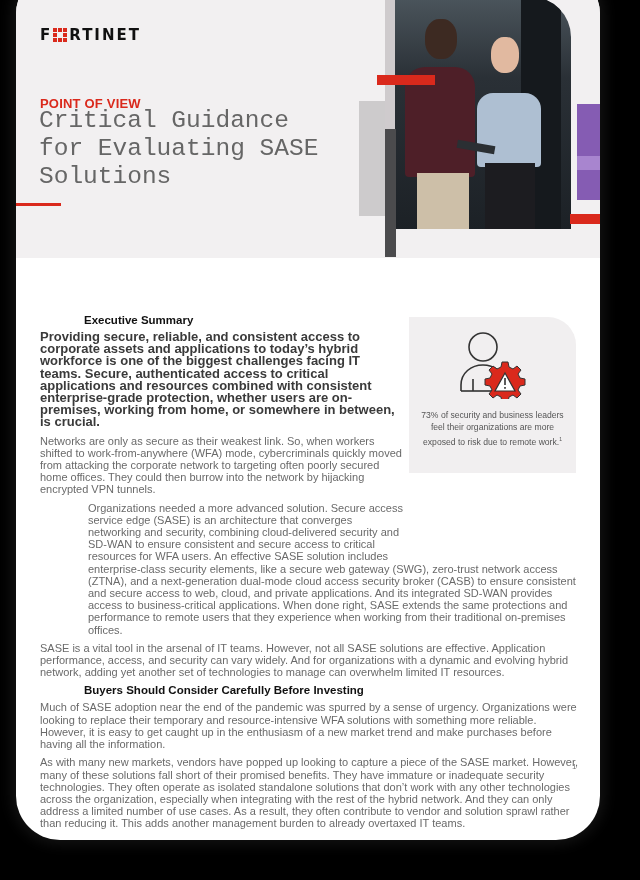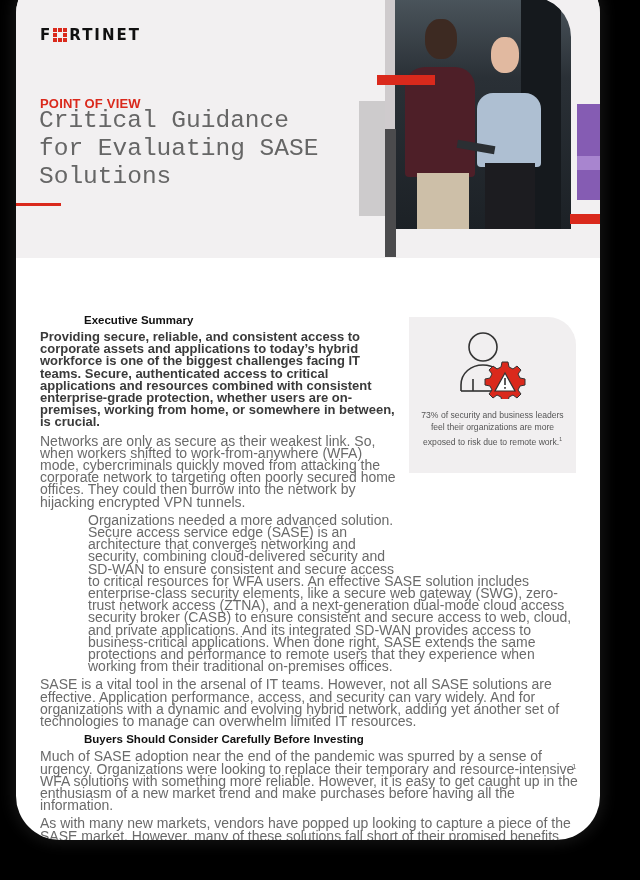--- a/index.html
+++ b/index.html
@@ -53,21 +53,21 @@
 
     .deco-red-top { position: absolute; left: 361px; top: 105px; width: 58px; height: 10px; background: #da291c; }
     .deco-grey-light { position: absolute; left: 343px; top: 131px; width: 26px; height: 115px; background: #cdcbcc; }
     .deco-grey-dark { position: absolute; left: 369px; top: 159px; width: 11px; height: 128px; background: #4b4b4d; }
     .deco-purple { position: absolute; left: 561px; top: 134px; width: 39px; height: 96px; background: #7c4fae; opacity: 0.92; }
     .deco-purple-band { position: absolute; left: 561px; top: 186px; width: 39px; height: 14px; background: #a885cf; }
     .deco-red-right { position: absolute; left: 554px; top: 244px; width: 46px; height: 10px; background: #da291c; }
 
     .content { position: absolute; left: 24px; top: 344px; width: 540px; color: #666; }
     .h2 { font-size: 11.5px; font-weight: bold; color: #111; margin: 0 0 5px 0; padding-left: 44px; }
-    .p { font-size: 14px; line-height: 12.2px; margin: 0 0 6px 0; color: #6a6a6a; }
+    .p { font-size: 11px; line-height: 12.2px; margin: 0 0 6px 0; color: #6a6a6a; }
     .p.lead { color: #3a3a3a; font-weight: bold; font-size: 13px; width: 360px; }
     .p.narrow { width: 362px; }
     .section2 { margin-top: 1px; }
 
     .callout {
       position: absolute; left: 393px; top: 347px; width: 167px; height: 156px;
       background: #f1eff0; border-top-right-radius: 28px; text-align: center;
     }
     .callout svg { margin-top: 12px; }
     .callout .stat { font-size: 8.6px; line-height: 12.2px; color: #555; margin: 6px 10px 0 10px; }

